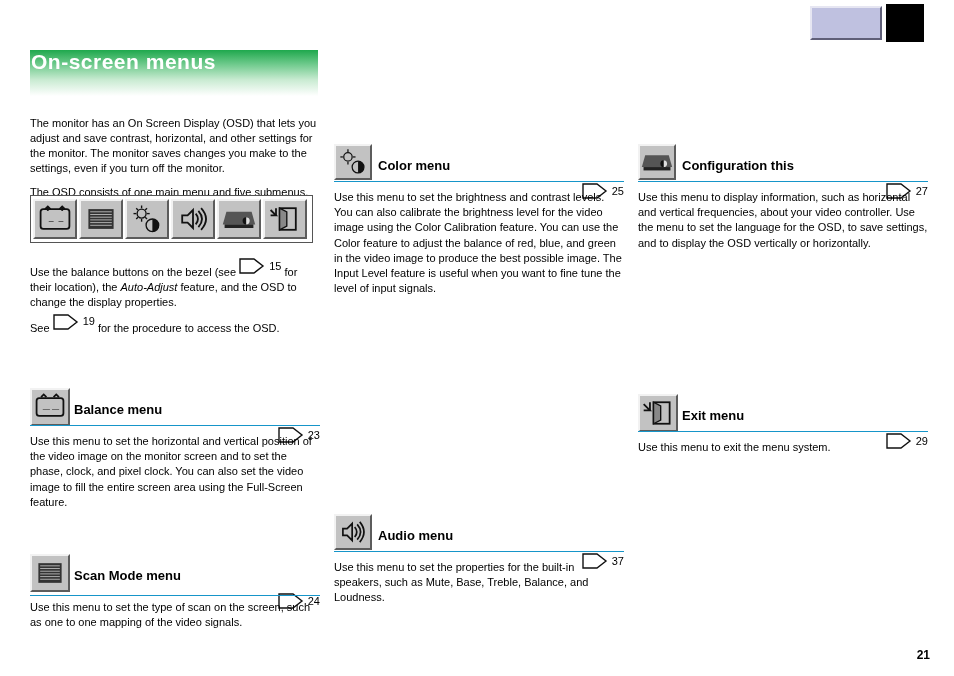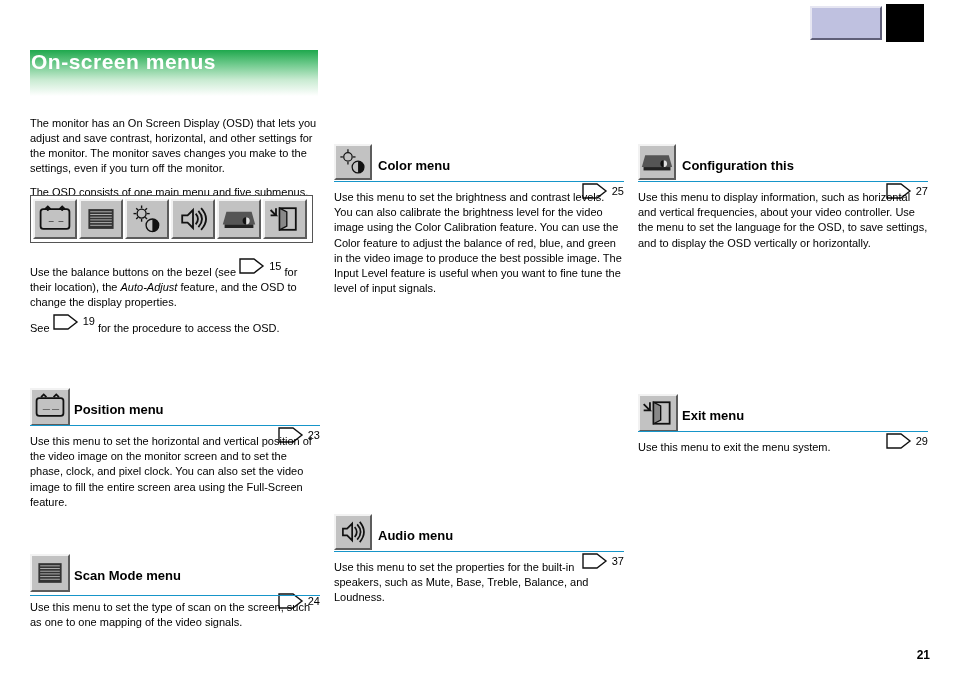--- a/index.html
+++ b/index.html
@@ -248,21 +248,21 @@
 
 <div class="menu-item" id="m-position">
   <div class="icon-box bevel-btn">
     <svg viewBox="0 0 40 38">
       <rect x="5" y="9" width="30" height="20" rx="3" fill="none" stroke="#111" stroke-width="2"></rect>
       <polyline points="10,8 13,5 16,8" fill="none" stroke="#111" stroke-width="2"></polyline>
       <polyline points="24,8 27,5 30,8" fill="none" stroke="#111" stroke-width="2"></polyline>
       <text x="12" y="23" font-size="8" fill="#111">— —</text>
     </svg>
   </div>
-  <div class="label">Position menu</div>
+  <div class="label">Balance menu</div>
   <div class="arrow">
     <span class="pg-ref">
       <span class="tag-arrow">
         <svg viewBox="0 0 26 20">
             <path d="M1 3 H15 L24 10 L15 17 H1 Z" fill="#fff" stroke="#111" stroke-width="1.4"></path>
           </svg>
       </span>
       <span>23</span>
     </span>
   </div>

